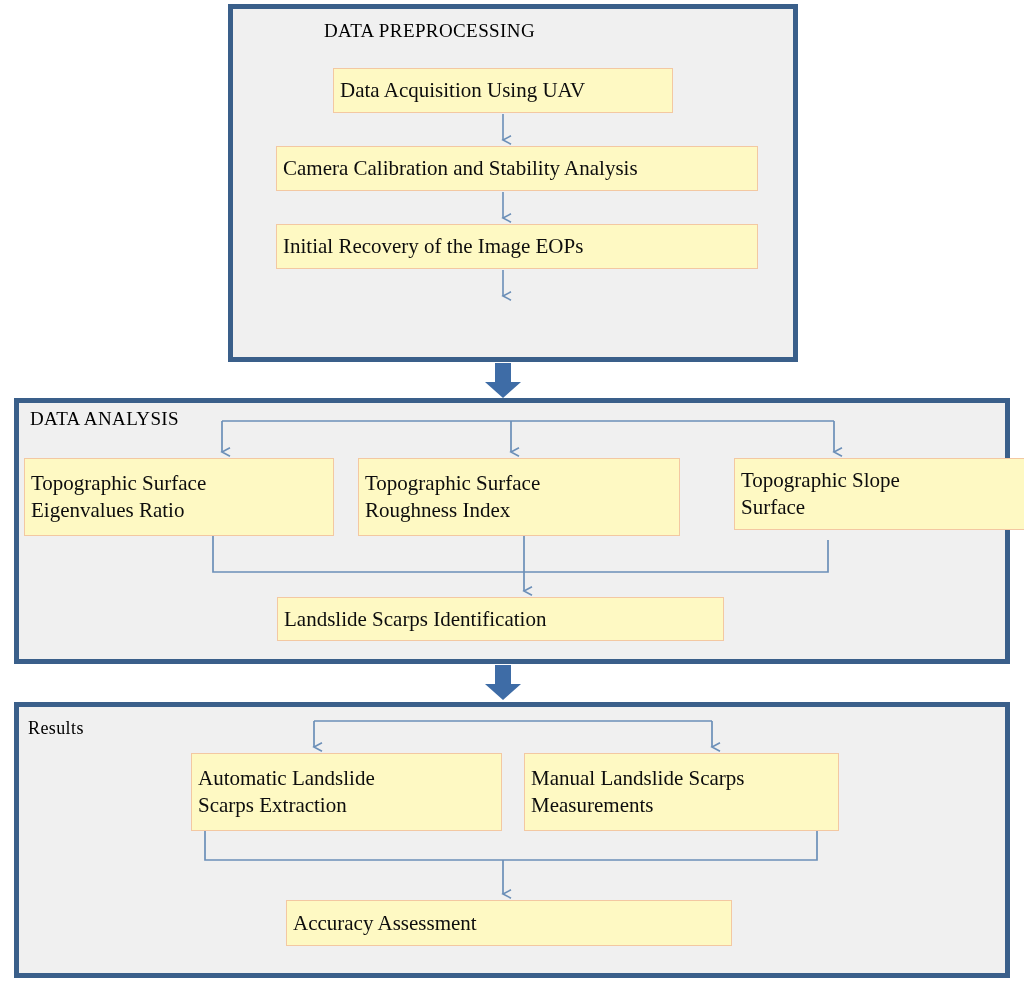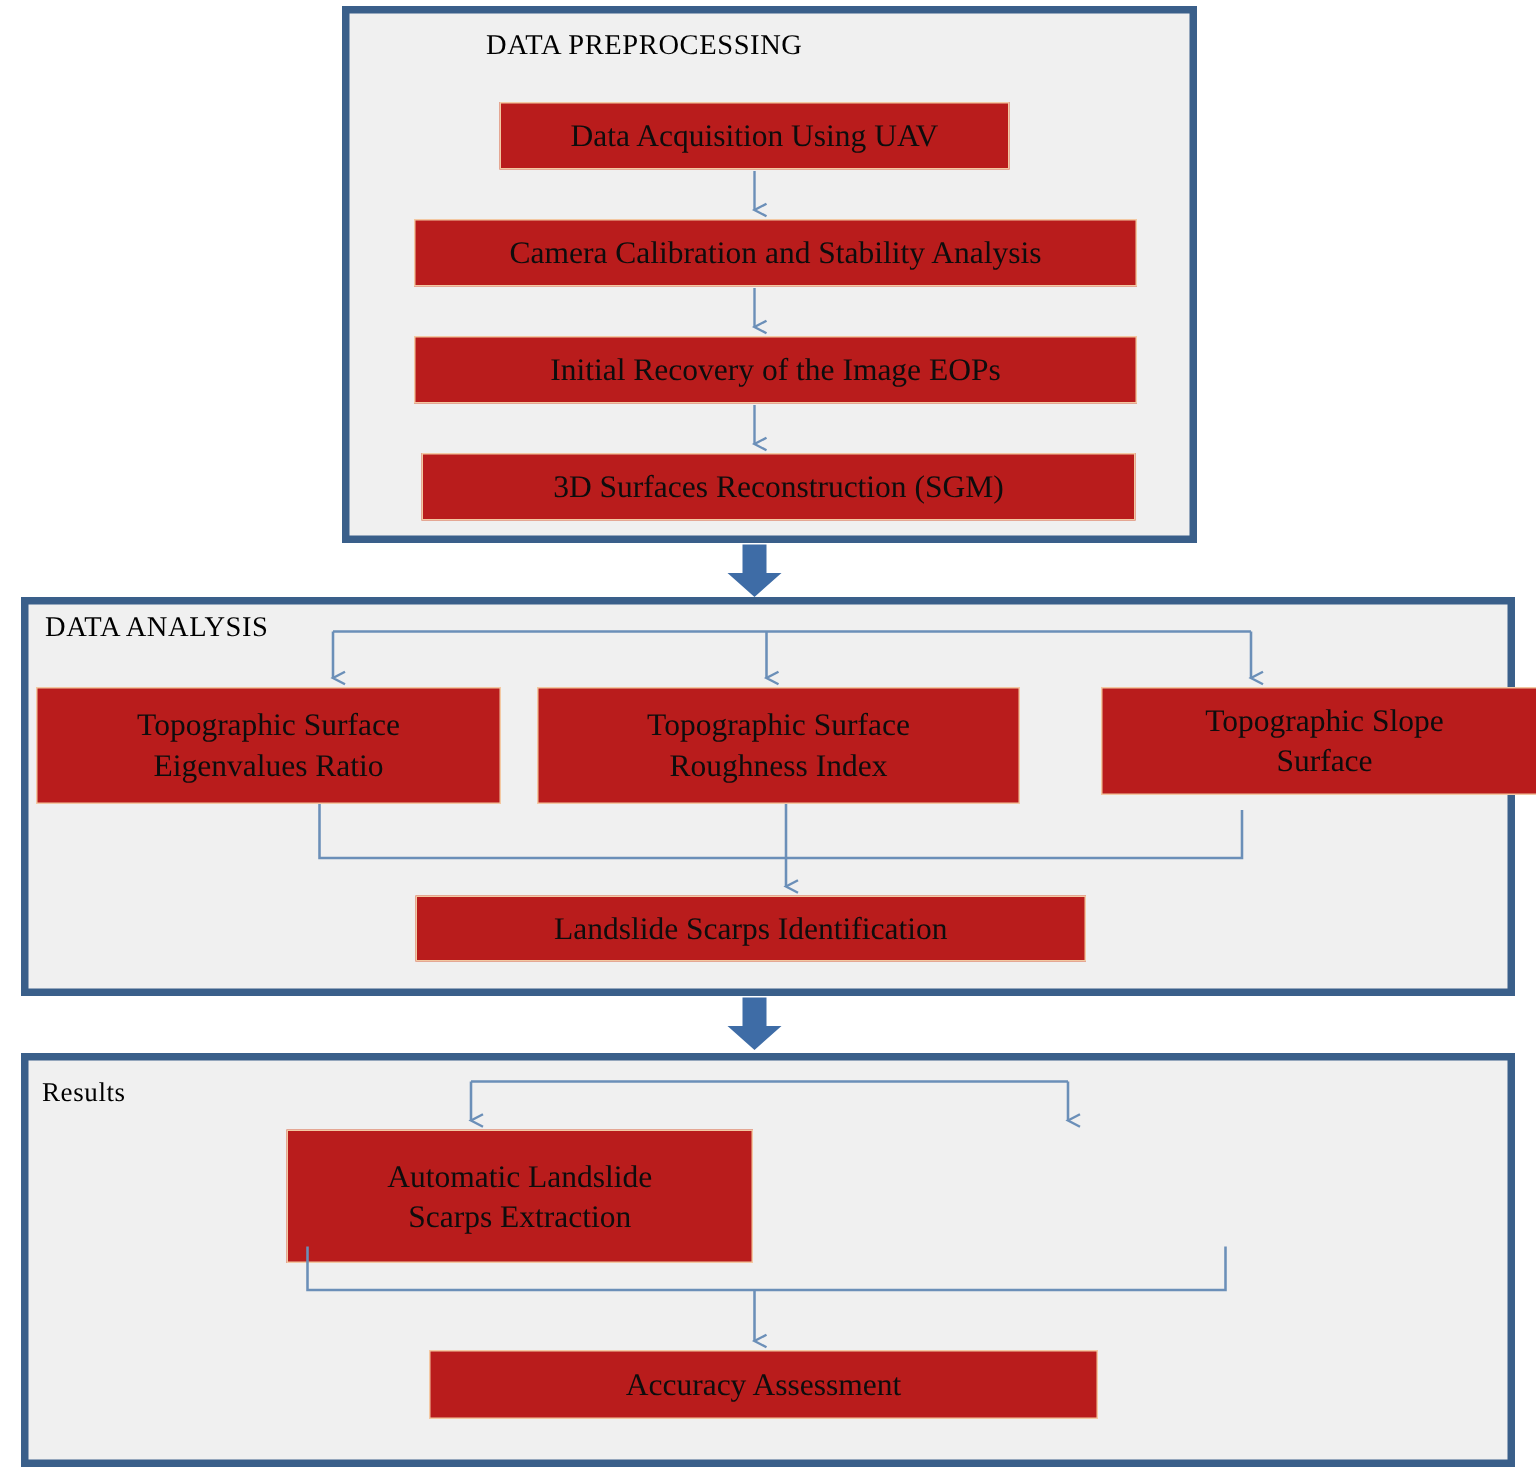--- a/index.html
+++ b/index.html
@@ -46,27 +46,26 @@
     white-space: nowrap;
     font-family: "Liberation Serif", "DejaVu Serif", serif;
   }
   #label-preprocessing { left: 324px; top: 20px; }
   #label-analysis      { left: 30px;  top: 408px; }
   #label-results       { left: 28px;  top: 718px; font-size: 18px; text-align: center; }
 
   
   .pbox {
     position: absolute;
-    background: #b91c1c;
+    background: #fef9c3;
     border: 1.5px solid #f3c8a2;
     box-sizing: border-box;
     display: flex;
     align-items: center;
     justify-content: center;
-    text-align: center;
     color: #0d0d0d;
     font-size: 21px;
     line-height: 1.28;
     font-family: "Liberation Serif", "DejaVu Serif", serif;
     padding: 2px 6px;
   }
   .pbox .txt { display: block; width: 100%; }
 
   
   #box-acq   { left: 333px; top: 68px;  width: 340px; height: 45px; }
@@ -74,21 +73,21 @@
   #box-eop   { left: 276px; top: 224px; width: 482px; height: 45px; }
   #box-sgm   { left: 281px; top: 302px; width: 476px; height: 45px; }
 
   
   #box-eig   { left: 24px;  top: 458px; width: 310px; height: 78px; }
   #box-rough { left: 358px; top: 458px; width: 322px; height: 78px; }
   #box-slope { left: 734px; top: 458px; width: 298px; height: 72px; }
   #box-ident { left: 277px; top: 597px; width: 447px; height: 44px; }
 
   
-  #box-auto  { left: 191px; top: 753px; width: 311px; height: 89px; }
+  #box-auto  { left: 191px; top: 753px; width: 311px; height: 78px; }
   #box-man   { left: 524px; top: 753px; width: 315px; height: 78px; }
   #box-acc   { left: 286px; top: 900px; width: 446px; height: 46px; }
 
   
   #connectors {
     position: absolute;
     left: 0; top: 0;
     width: 1024px; height: 982px;
     pointer-events: none;
   }
@@ -103,23 +102,20 @@
 
   <div class="pbox" id="box-acq">
     <span class="txt">Data Acquisition  Using  UAV</span>
   </div>
   <div class="pbox" id="box-eop">
     <span class="txt">Initial  Recovery  of the Image  EOPs</span>
   </div>
   <div class="pbox" id="box-cal">
     <span class="txt">Camera Calibration  and Stability  Analysis</span>
   </div>
-  <div class="pbox" id="box-sgm">
-    <span class="txt">3D Surfaces  Reconstruction  (SGM)</span>
-  </div>
 
   <div class="section" id="sec-analysis"></div>
   <div class="section-label" id="label-analysis">DATA ANALYSIS</div>
 
   <div class="pbox" id="box-eig">
     <span class="txt">
       <span>Topographic  Surface</span><br>
       <span>Eigenvalues  Ratio</span>
     </span>
   </div>
@@ -139,20 +135,26 @@
     <span class="txt">Landslide  Scarps Identification</span>
   </div>
 
   <div class="section" id="sec-results"></div>
   <div class="section-label" id="label-results">Results</div>
 
   <div class="pbox" id="box-auto">
     <span class="txt">
       <span>Automatic  Landslide</span><br>
       <span>Scarps Extraction</span>
+    </span>
+  </div>
+  <div class="pbox" id="box-man">
+    <span class="txt">
+      <span>Manual Landslide  Scarps</span><br>
+      <span>Measurements</span>
     </span>
   </div>
   <div class="pbox" id="box-acc">
     <span class="txt">Accuracy  Assessment</span>
   </div>
 
   <svg id="connectors" viewBox="0 0 1024 982">
     <defs>
       <marker id="thinArrow" markerWidth="12" markerHeight="12" refX="5.2" refY="9" orient="auto" markerUnits="userSpaceOnUse">
         <path d="M1,1 L5.2,9 L9.4,1" fill="none" stroke="#6b8fb8" stroke-width="1.6"></path>

